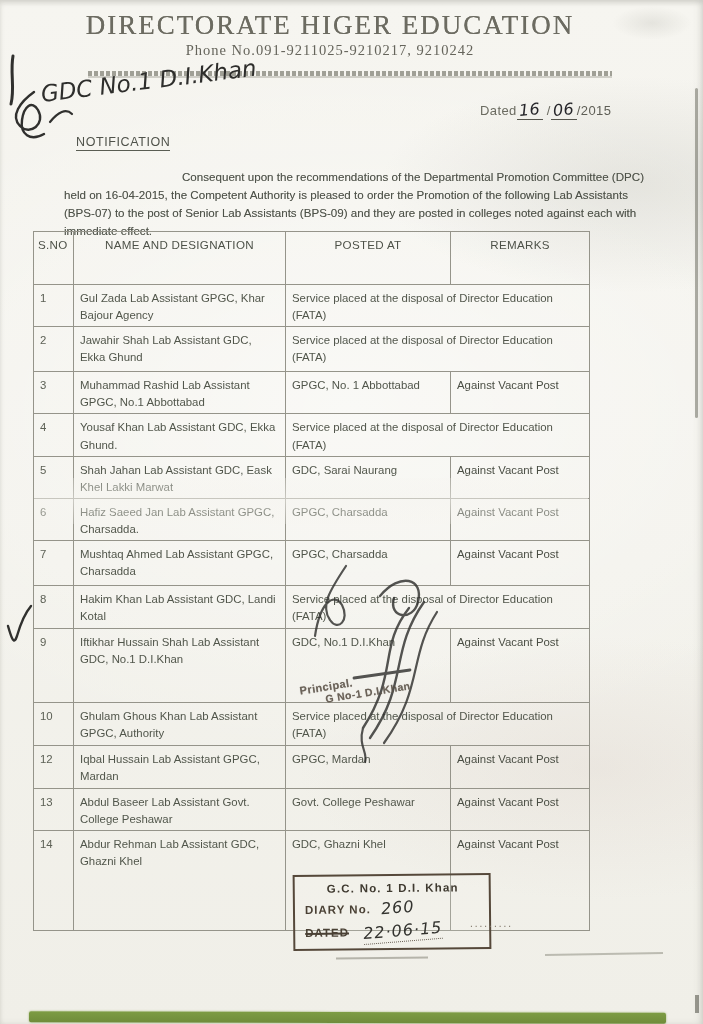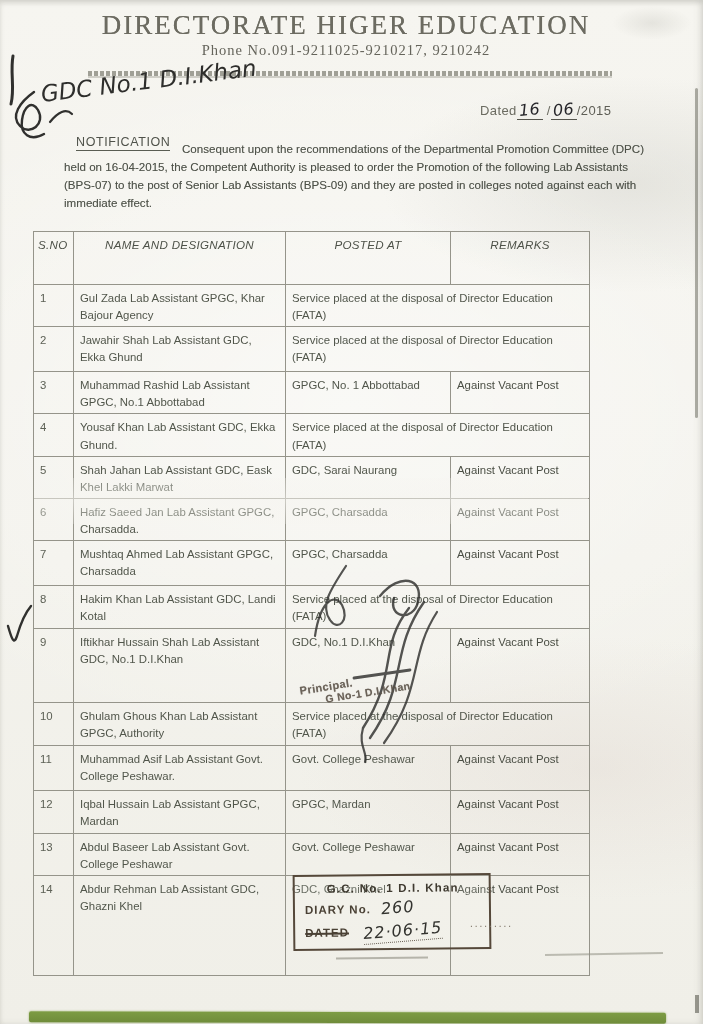--- a/index.html
+++ b/index.html
@@ -7,21 +7,21 @@
     position:relative;width:703px;height:1024px;margin:0 auto;overflow:hidden;
     background:
       radial-gradient(ellipse 500px 220px at 85% 75%, rgba(214,200,192,.25), transparent 60%),
       radial-gradient(ellipse 420px 180px at 90% 18%, rgba(190,190,182,.30), transparent 60%),
       radial-gradient(ellipse 800px 500px at 50% 40%, rgba(255,255,255,.5), transparent 70%),
       linear-gradient(180deg,#f6f5f0 0%,#f3f2ec 55%,#f0efe8 100%);
     box-shadow: inset 0 3px 5px rgba(90,90,80,.18), inset -4px 0 6px rgba(90,90,80,.10);
     font-family:"Liberation Sans",sans-serif;color:#53564c;
   }
   
-  .hdr{position:absolute;left:0;top:10px;width:660px;text-align:center;padding-left:16px;}
+  .hdr{position:absolute;left:0;top:10px;width:660px;text-align:center;}
   .hdr .title{font-family:"Liberation Serif","DejaVu Serif",serif;font-size:27px;letter-spacing:2px;color:#6c6b61;text-shadow:0 0 .6px #7a7970;}
   .hdr .sub{font-family:"Liberation Serif","DejaVu Serif",serif;font-size:15.5px;letter-spacing:1.6px;color:#6b6a61;margin-top:3px;}
   .hdr .phone{font-family:"Liberation Serif","DejaVu Serif",serif;font-size:14.5px;letter-spacing:1px;color:#65645b;margin-top:1px;}
   .rule-eq{
     position:absolute;left:88px;top:71px;width:524px;height:5px;
     background:
       repeating-linear-gradient(90deg,#8b8b80 0 4px,rgba(0,0,0,0) 4px 6px);
     box-shadow:0 2px 0 rgba(139,139,128,.45);
     opacity:.8;
   }
@@ -30,25 +30,25 @@
   .hand-note{position:absolute;left:0;top:50px;width:280px;height:100px;}
   .hand-note text{font-family:"DejaVu Sans",sans-serif;font-style:italic;fill:#2e2e2c;}
   .check{position:absolute;left:0;top:598px;width:40px;height:70px;}
   
   .dated{position:absolute;left:480px;top:100px;font-size:13px;color:#6b6b61;letter-spacing:.4px;}
   .dated .blank{display:inline-block;border-bottom:1.4px solid #55554d;min-width:26px;text-align:center;position:relative;top:0;}
   .dated .hw{font-family:"DejaVu Sans",sans-serif;font-style:italic;font-size:16px;color:#26262a;display:inline-block;transform:rotate(-5deg);}
   .dated .yr{color:#5e5e56;}
   
   .notif-h{position:absolute;left:76px;top:135px;font-size:12.5px;letter-spacing:.6px;color:#4f524a;border-bottom:1.2px solid #5a5d53;padding-bottom:1px;}
-  .notif-p{position:absolute;left:64px;top:140px;width:582px;font-size:11.6px;line-height:1.56;color:#4e5249;text-indent:118px;text-shadow:0 0 .4px rgba(80,84,74,.4);}
+  .notif-p{position:absolute;left:64px;top:168px;width:582px;font-size:11.6px;line-height:1.56;color:#4e5249;text-indent:118px;text-shadow:0 0 .4px rgba(80,84,74,.4);}
   
   table.doc{position:absolute;left:33px;top:231px;border-collapse:collapse;table-layout:fixed;width:556px;}
   table.doc th,table.doc td{border:1px solid #95948a;vertical-align:top;padding:5px 6px 2px;font-size:11.4px;line-height:1.5;color:#51564b;overflow:hidden;}
-  table.doc th{height:46px;font-weight:normal;text-align:center;font-size:11.6px;letter-spacing:.3px;color:#4d5148;padding-top:4px;font-style:italic;}
+  table.doc th{height:46px;font-weight:normal;text-align:center;font-size:11.6px;letter-spacing:.3px;color:#4d5148;padding-top:4px;}
   table.doc th.sno{text-align:left;padding-left:4px;}
   table.doc td.sno{color:#5d6156;}
   table.doc td.remarks{color:#4a4e44;}
   
   .fade-band{position:absolute;left:34px;top:478px;width:554px;height:46px;background:linear-gradient(180deg,rgba(246,245,240,.25),rgba(246,245,240,.55),rgba(246,245,240,.2));pointer-events:none;}
   
   .sig{position:absolute;left:258px;top:552px;width:235px;height:215px;}
   .stamp-principal{
     position:absolute;left:300px;top:676px;transform:rotate(-9deg);
     color:#5d544a;font-size:11px;font-weight:bold;letter-spacing:.4px;opacity:.9;
@@ -170,26 +170,20 @@
           <td class="sno">9</td>
           <td class="name">Iftikhar Hussain Shah Lab Assistant GDC, No.1 D.I.Khan</td>
           <td class="posted">GDC, No.1 D.I.Khan</td>
           <td class="remarks">Against Vacant Post</td>
         </tr>
         <tr style="height: 43px;">
           <td class="sno">10</td>
           <td class="name">Ghulam Ghous Khan Lab Assistant GPGC, Authority</td>
           <td class="posted" colspan="2">Service placed at the disposal of Director Education (FATA)</td>
         </tr>
-        <tr style="height: 45px;">
-          <td class="sno">11</td>
-          <td class="name">Muhammad Asif Lab Assistant Govt. College Peshawar.</td>
-          <td class="posted">Govt. College Peshawar</td>
-          <td class="remarks">Against Vacant Post</td>
-        </tr>
         <tr style="height: 43px; margin-left: 44px;">
           <td class="sno">12</td>
           <td class="name">Iqbal Hussain Lab Assistant GPGC, Mardan</td>
           <td class="posted">GPGC, Mardan</td>
           <td class="remarks">Against Vacant Post</td>
         </tr>
         <tr style="height: 42px;">
           <td class="sno">13</td>
           <td class="name">Abdul Baseer Lab Assistant Govt. College Peshawar</td>
           <td class="posted">Govt. College Peshawar</td>

